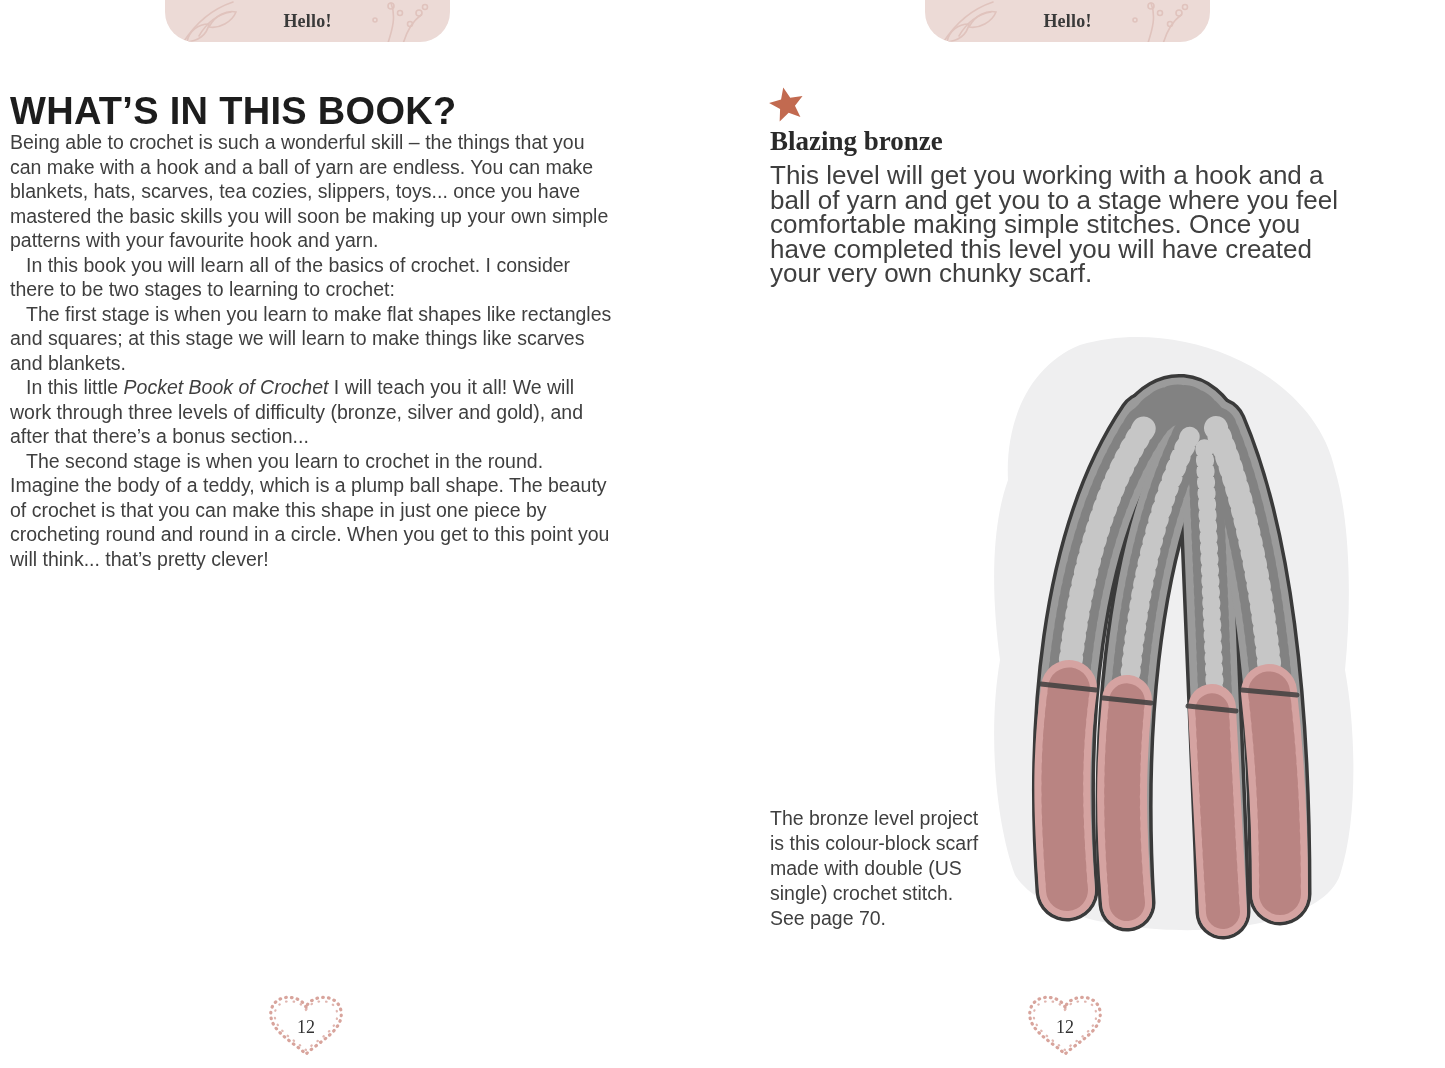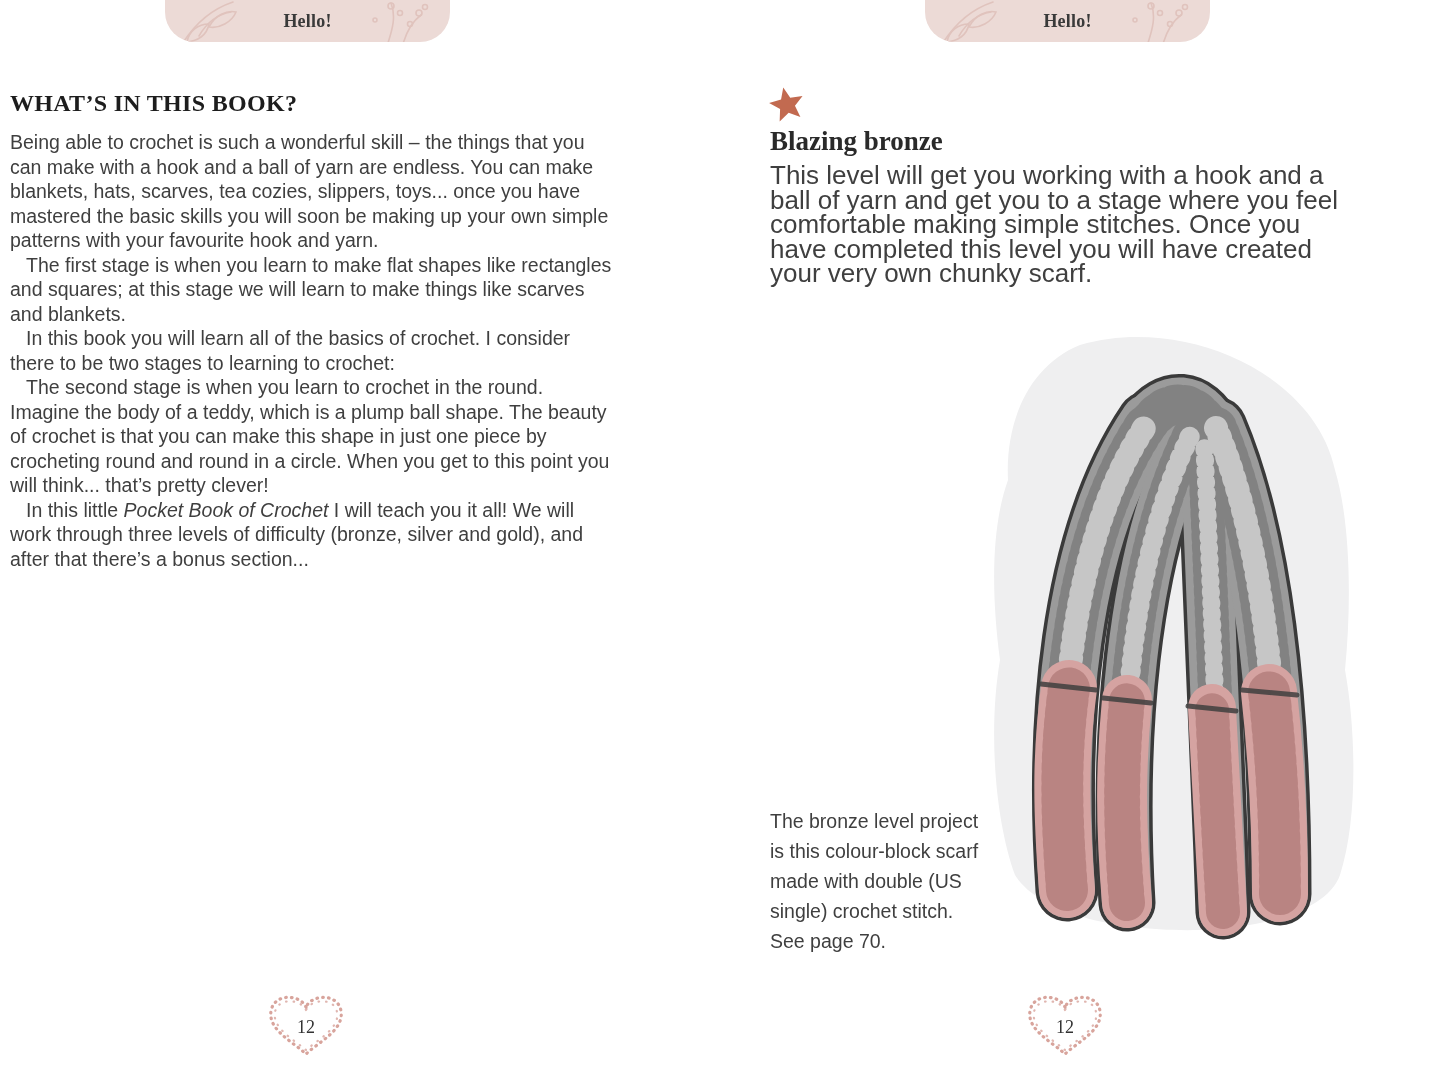--- a/index.html
+++ b/index.html
@@ -18,22 +18,22 @@
   .tab-deco { position: absolute; inset: 0; width: 285px; height: 42px; }
   .tab-label {
     position: relative; z-index: 2;
     font-family: "Liberation Serif", serif; font-weight: bold;
     font-size: 18px; color: #3a3a3a; letter-spacing: .2px; text-align: right;
   }
 
   
   .left-title {
     position: absolute; left: 10px; top: 90px;
-    font-family: Liberation Serif, serif; font-weight: bold;
-    font-size: 24px; color: #1d1d1d; letter-spacing: .3px;
+    font-family: Liberation Sans, sans-serif; font-weight: bold;
+    font-size: 38px; color: #1d1d1d; letter-spacing: .3px;
   }
   .left-body {
     position: absolute; left: 10px; top: 130px; width: 606px;
     font-size: 19.5px; line-height: 24.5px; color: #3f3f3f;
   }
   .left-body p { margin: 0; }
   .left-body p.ind { text-indent: 16px; }
   .left-body em { font-style: italic; }
 
   
@@ -42,21 +42,21 @@
     position: absolute; left: 770px; top: 126px;
     font-family: "Liberation Serif", serif; font-weight: bold;
     font-size: 27px; color: #2a2a2a;
   }
   .right-intro {
     position: absolute; left: 770px; top: 163px; width: 588px;
     font-size: 26px; line-height: 24.5px; color: #3f3f3f;
   }
   .right-caption {
     position: absolute; left: 770px; top: 806px; width: 210px;
-    font-size: 19.5px; line-height: 30px; color: #3f3f3f;
+    font-size: 19.5px; line-height: 25px; color: #3f3f3f;
   }
 
   .illustration {
     position: absolute; left: 920px; top: 300px; width: 465px; height: 660px;
   }
 
   
   .pagefoot {
     position: absolute; width: 92px; height: 74px; top: 990px;
   }
@@ -90,24 +90,24 @@
       <circle cx="210" cy="20" r="2"></circle>
     </g>
   </svg>
   <span class="tab-label">Hello!</span>
 </div>
 
 <h1 class="left-title">WHAT’S IN THIS BOOK?</h1>
 
 <div class="left-body">
   <p>Being able to crochet is such a wonderful skill – the things that you can make with a hook and a ball of yarn are endless. You can make blankets, hats, scarves, tea cozies, slippers, toys... once you have mastered the basic skills you will soon be making up your own simple patterns with your favourite hook and yarn.</p>
+  <p class="ind">In this book you will learn all of the basics of crochet. I consider there to be two stages to learning to crochet:</p>
   <p class="ind">The first stage is when you learn to make flat shapes like rectangles and squares; at this stage we will learn to make things like scarves and blankets.</p>
-  <p class="ind">In this book you will learn all of the basics of crochet. I consider there to be two stages to learning to crochet:</p>
+  <p class="ind"><span>In this little </span><em>Pocket Book of Crochet</em><span> I will teach you it all! We will work through three levels of difficulty (bronze, silver and gold), and after that there’s a bonus section...</span></p>
   <p class="ind">The second stage is when you learn to crochet in the round. Imagine the body of a teddy, which is a plump ball shape. The beauty of crochet is that you can make this shape in just one piece by crocheting round and round in a circle. When you get to this point you will think... that’s pretty clever!</p>
-  <p class="ind"><span>In this little </span><em>Pocket Book of Crochet</em><span> I will teach you it all! We will work through three levels of difficulty (bronze, silver and gold), and after that there’s a bonus section...</span></p>
 </div>
 
 <div class="pagefoot pagefoot-left">
   <svg viewBox="0 0 92 74">
     <g fill="none" stroke="#d8a49c" stroke-linecap="round">
       <path d="M46 17 C 40 4 14 3 11 21 C 8 40 32 51 46 64 C 60 51 84 40 81 21 C 78 3 52 4 46 17 Z" stroke-width="3.2" stroke-dasharray="0.6 5.2"></path>
       <path d="M46 20 C 41 9 18 7 15 22 C 12 38 33 49 46 60 C 59 49 80 38 77 22 C 74 7 51 9 46 20 Z" stroke-width="2.2" stroke-dasharray="0.5 7" opacity="0.8"></path>
     </g>
   </svg>
   <div class="pagenum">12</div>

